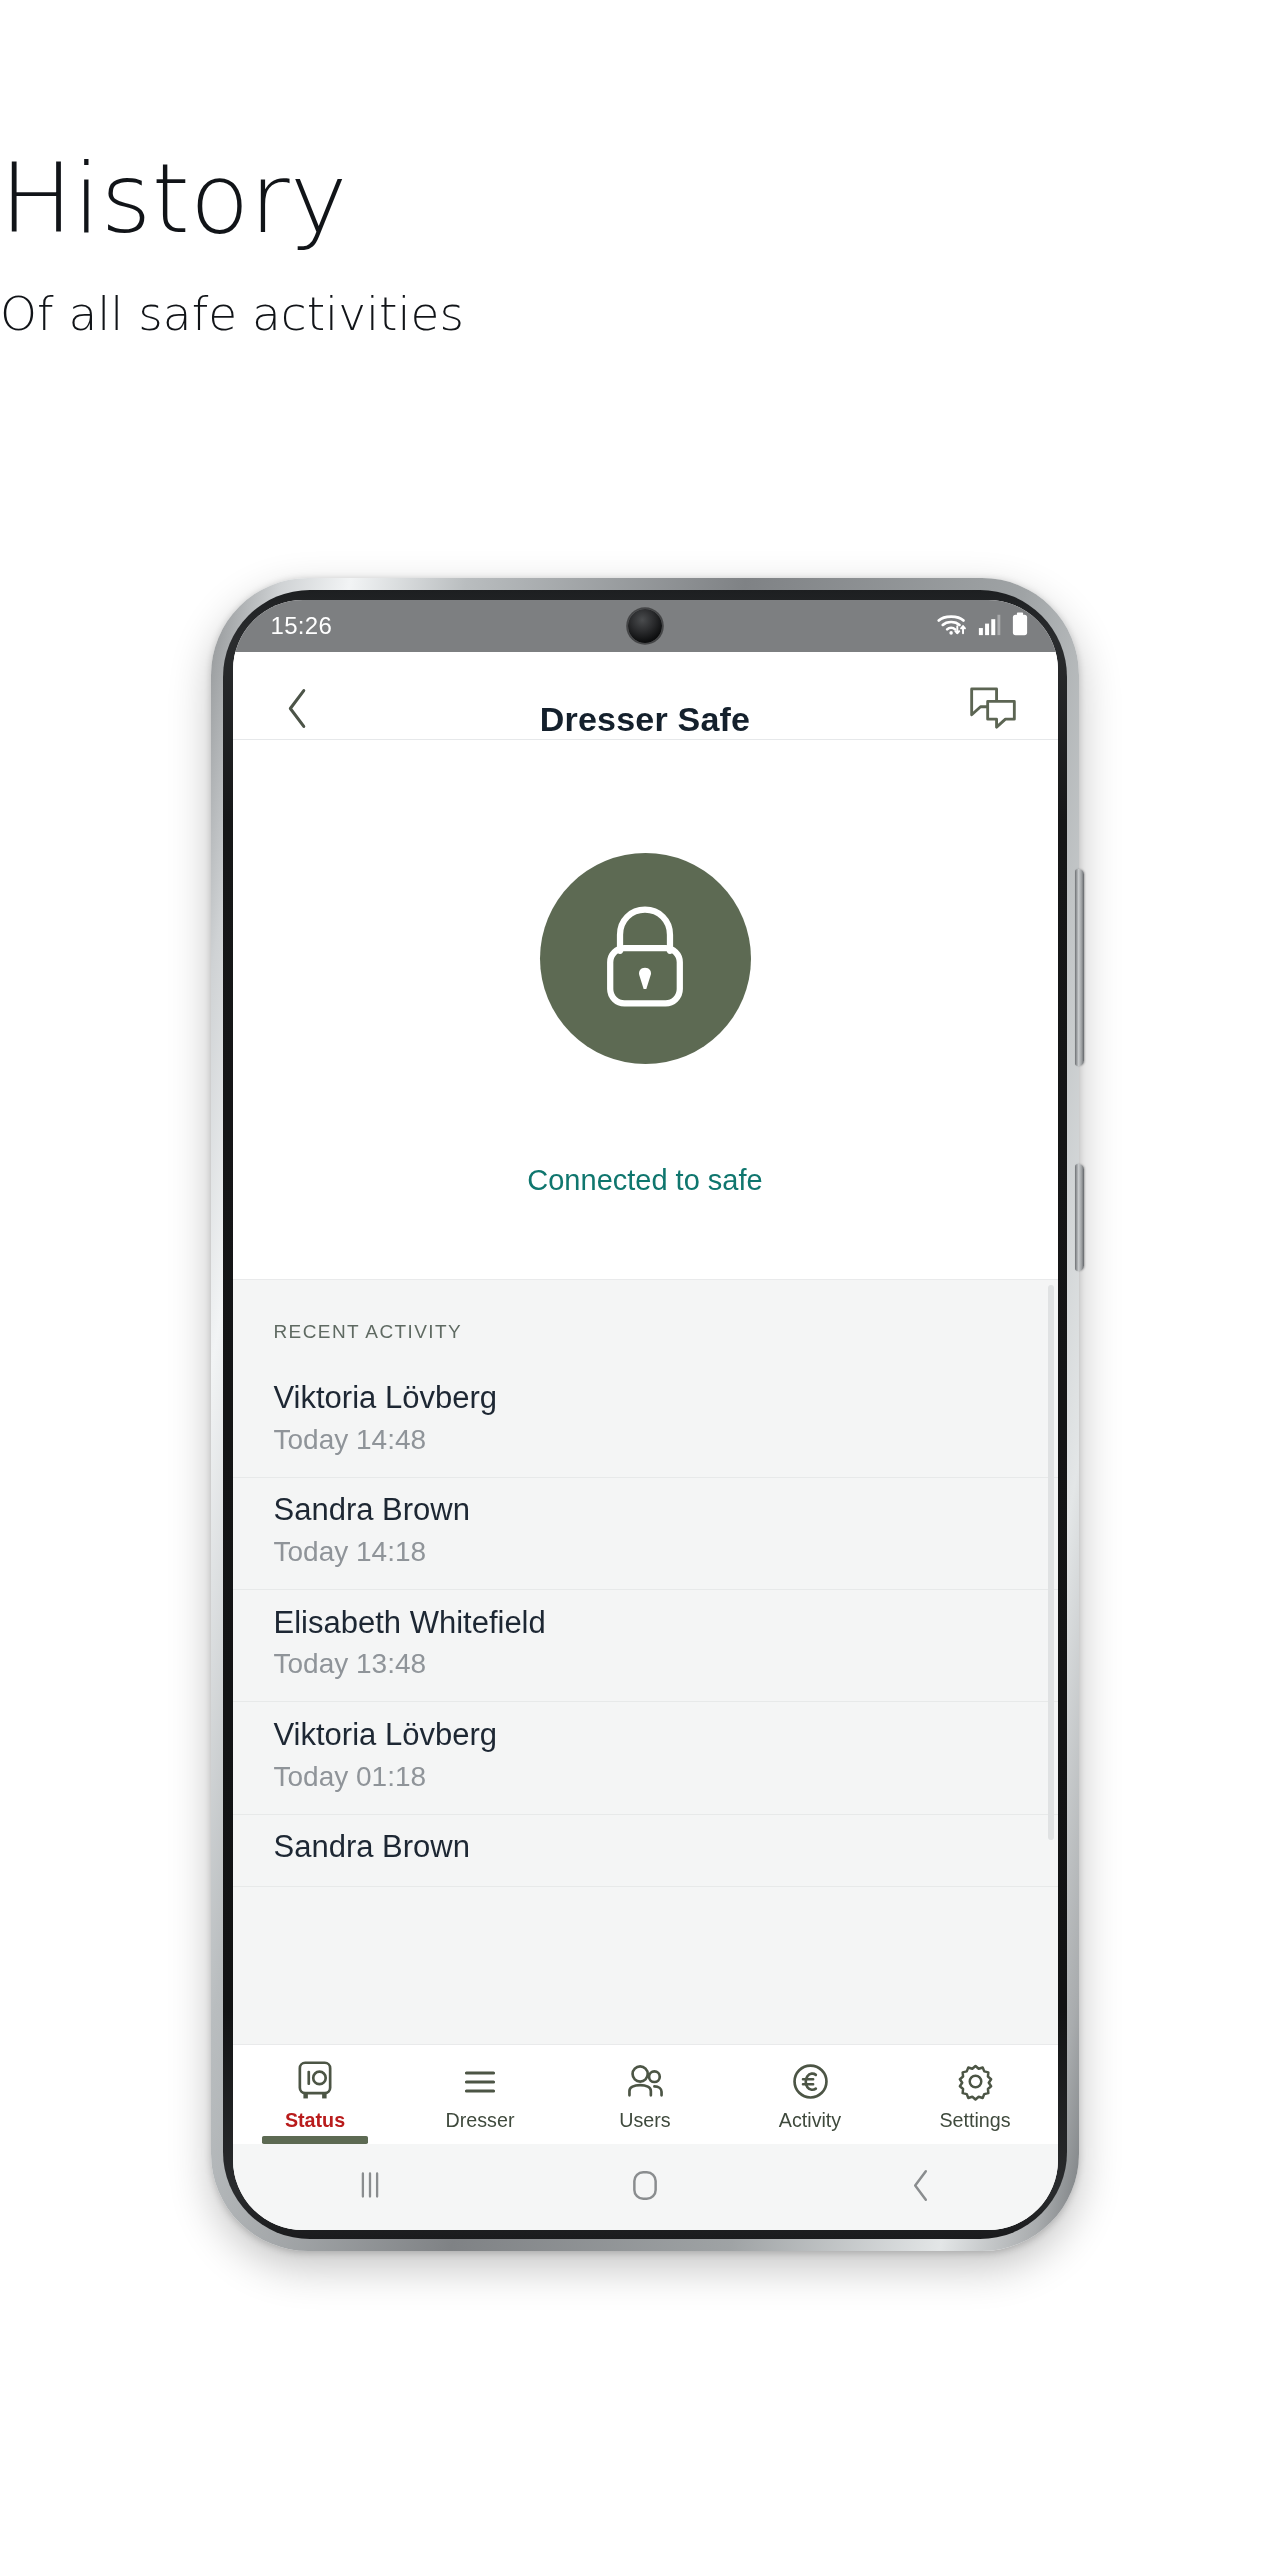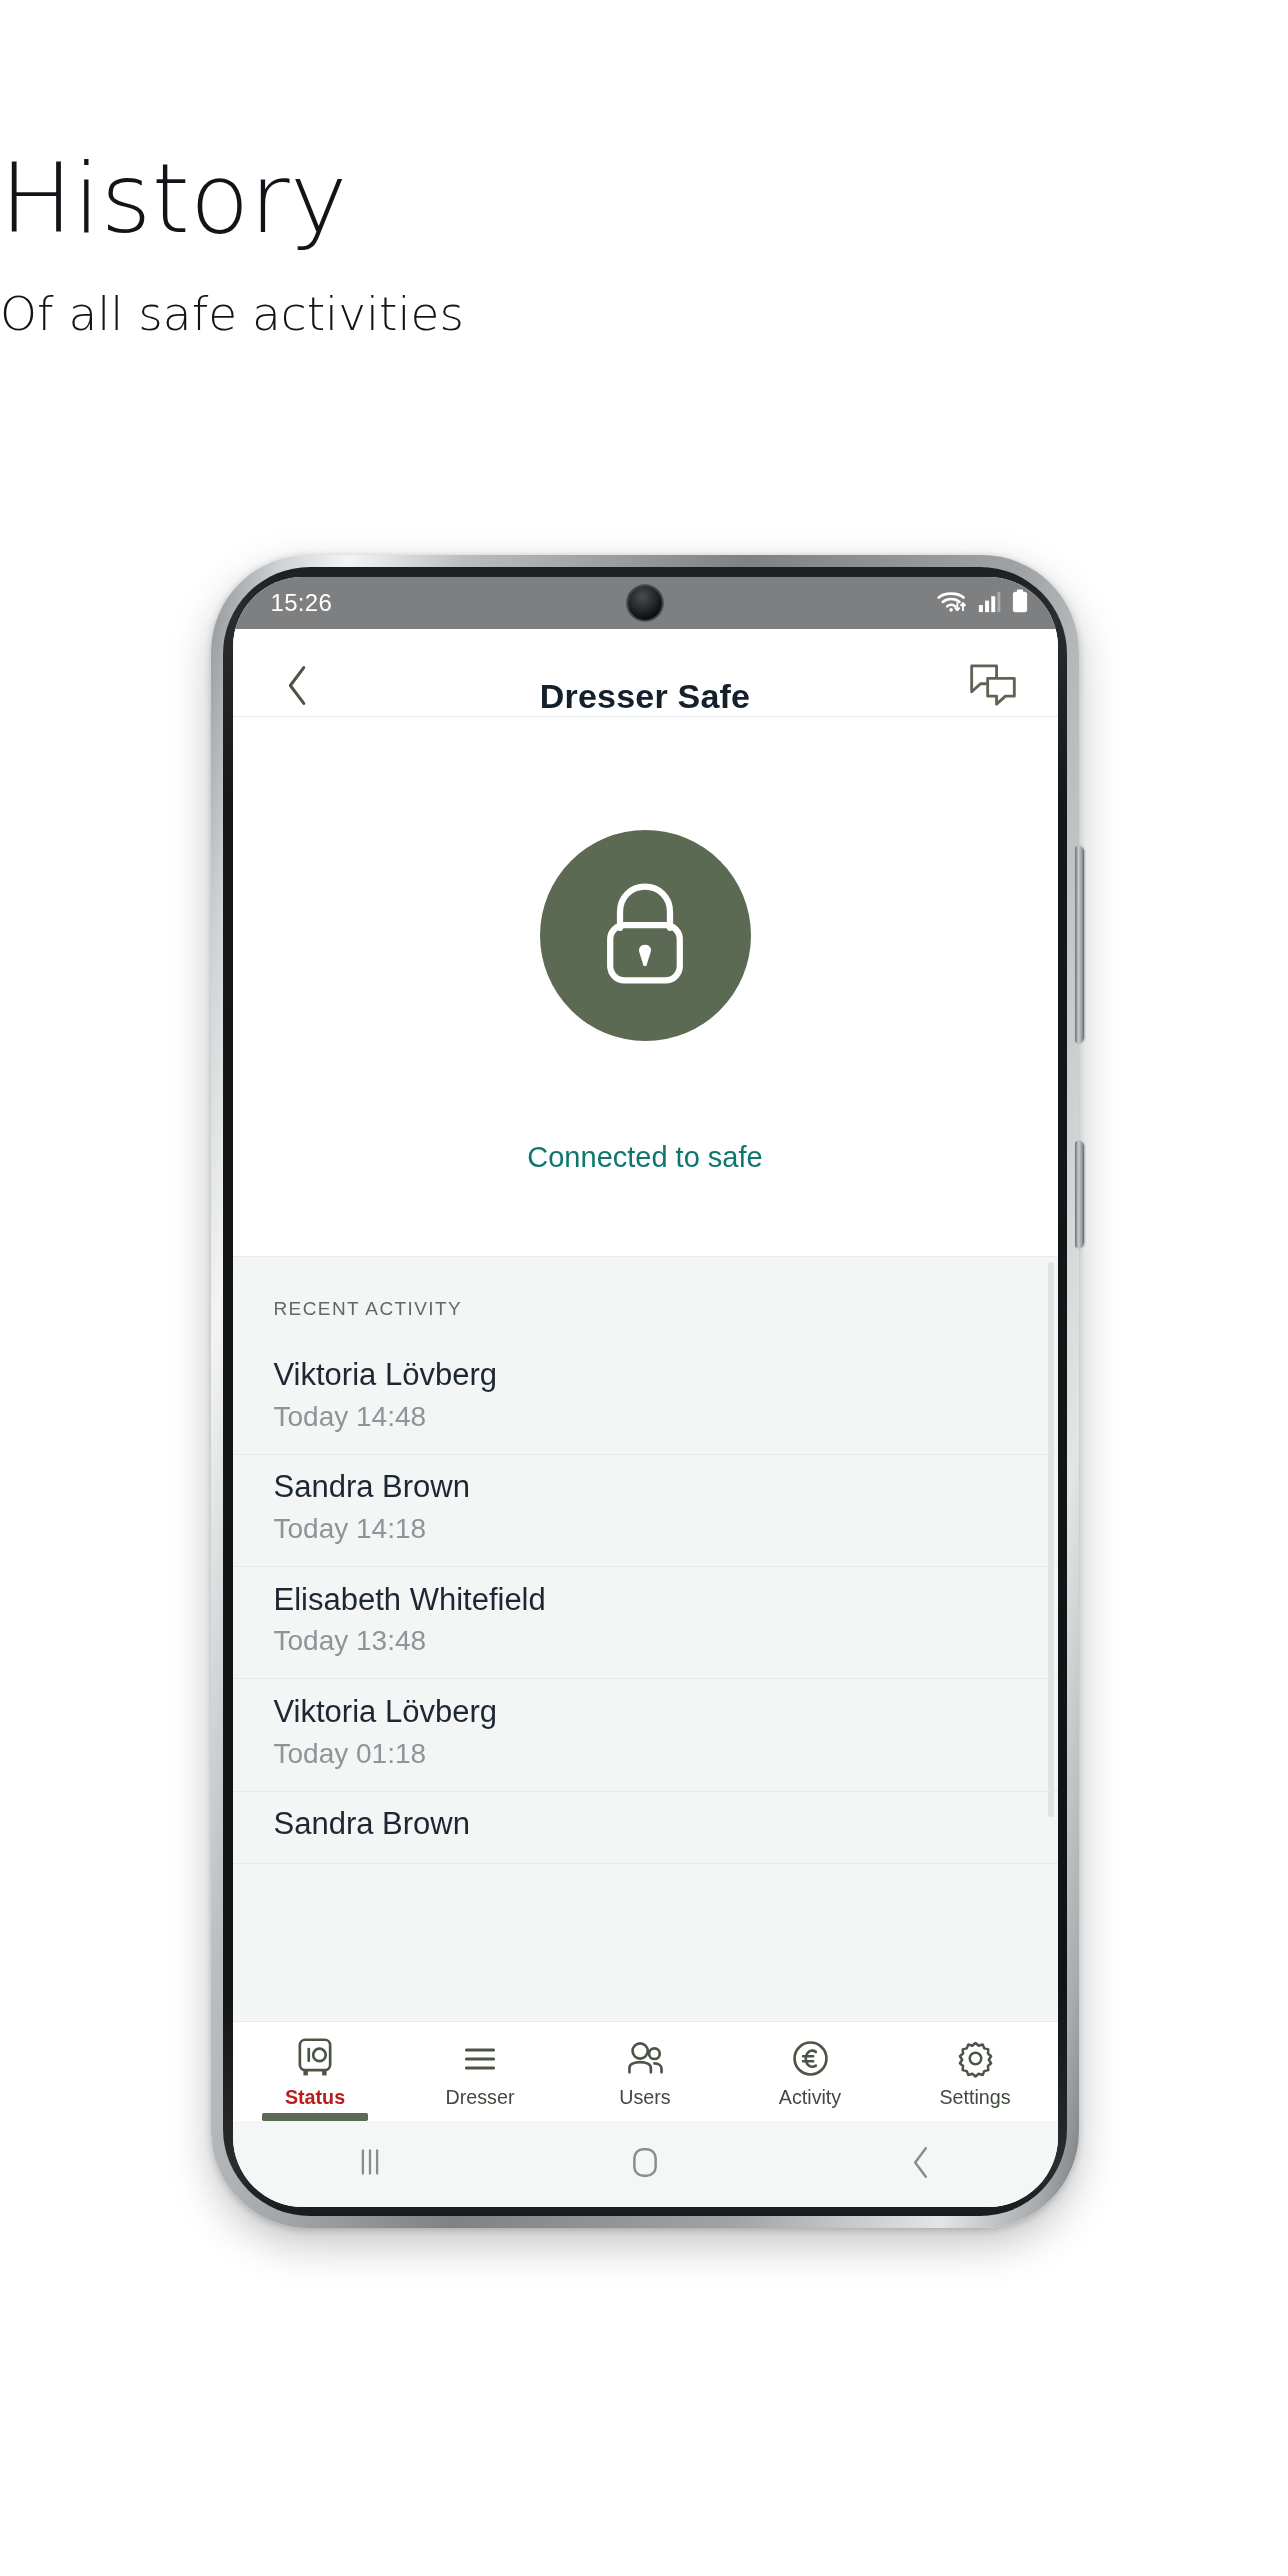--- a/index.html
+++ b/index.html
@@ -39,21 +39,21 @@
     font-size: 47px;
     font-weight: 300;
     color: #111418;
     font-family: "DejaVu Sans", sans-serif;
   }
 
   
   .phone-wrap {
     position: absolute;
     left: 211px;
-    top: 555px;
+    top: 578px;
     width: 868px;
     height: 1673px;
   }
 
   .phone-outer {
     position: absolute;
     inset: 0;
     border-radius: 97px;
     background: linear-gradient(100deg,
       #8e9193 0%,

